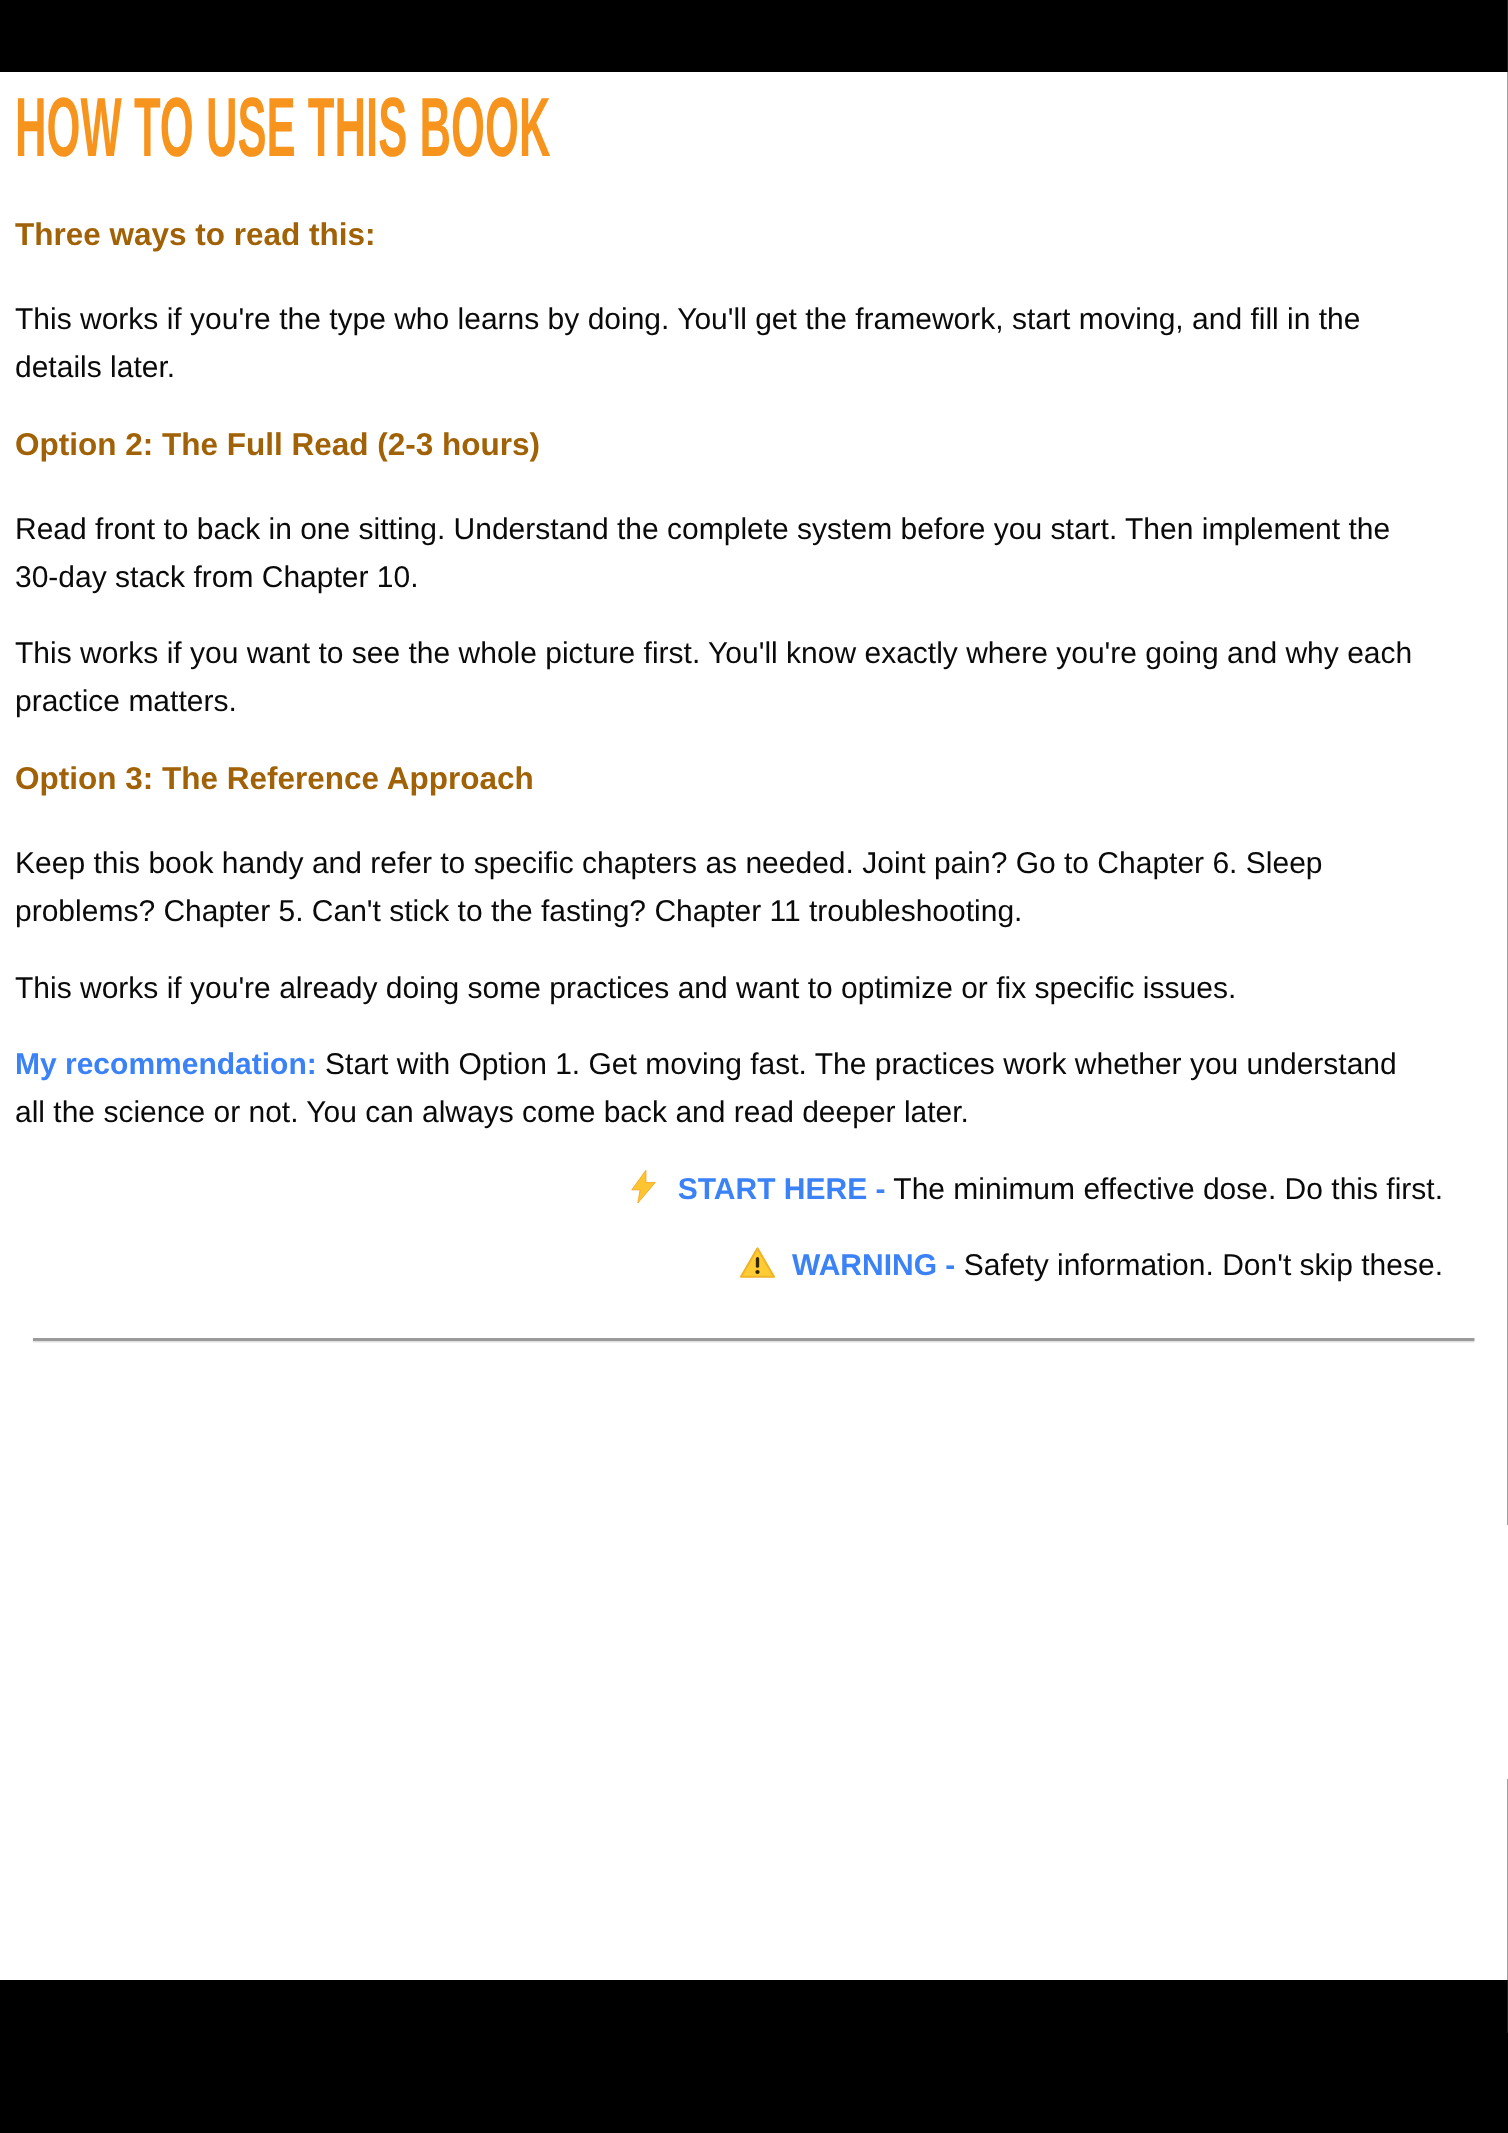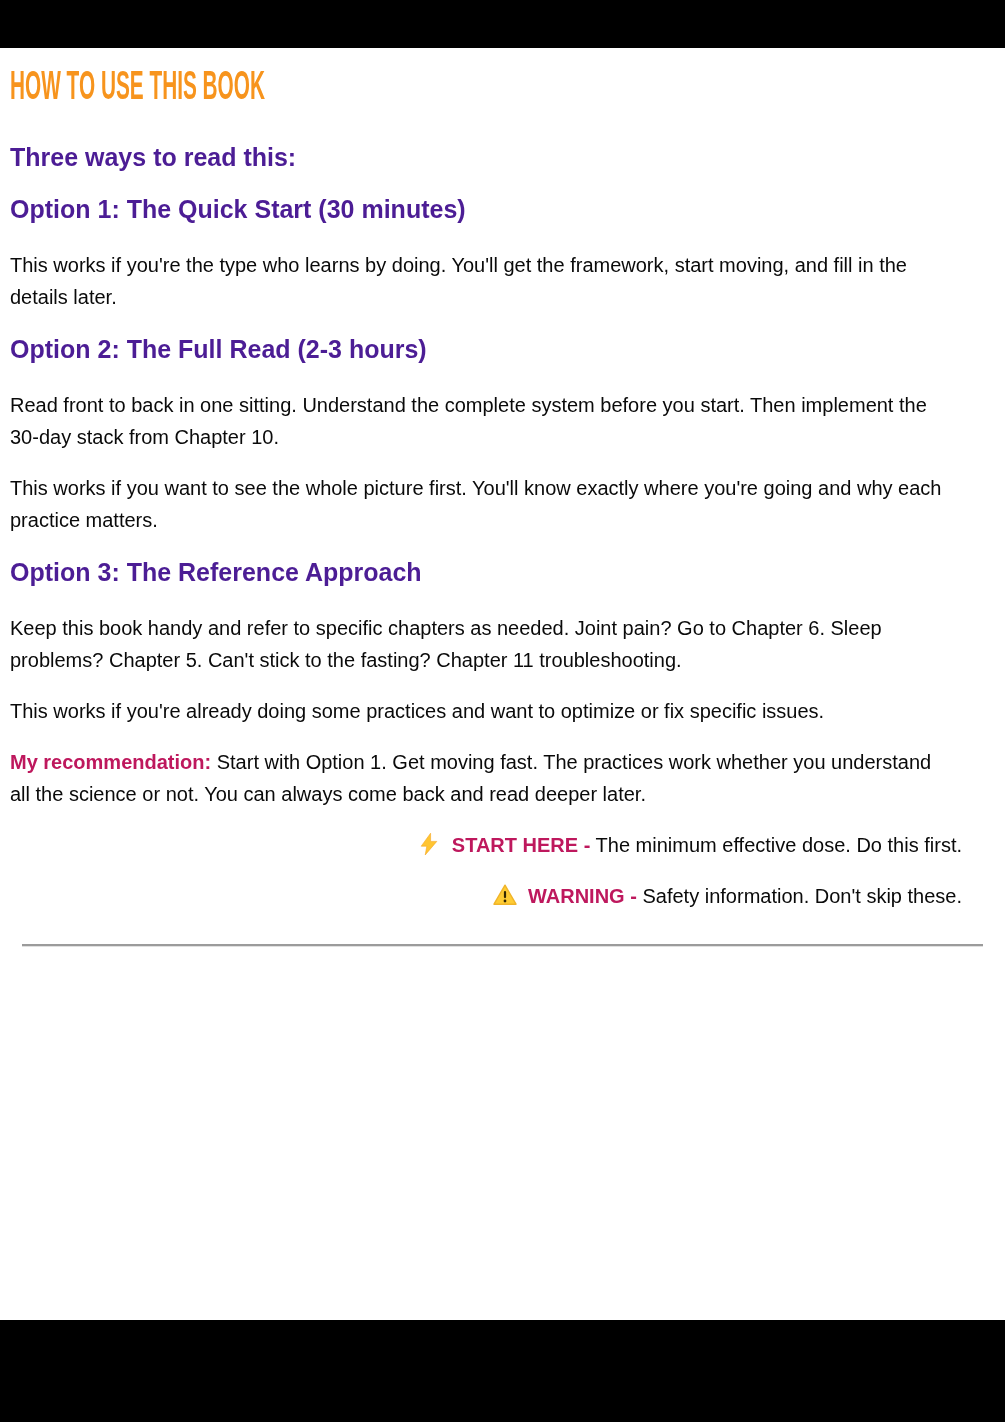--- a/index.html
+++ b/index.html
@@ -23,48 +23,48 @@
     height: 1272px;
     background: #ffffff;
     padding: 0 10px;
     color: #0a0a0a;
     overflow: hidden;
   }
 
   .doc-title {
     margin-top: 16px;
     margin-bottom: 39px;
-    font-size: 40px;
+    font-size: 56px;
     line-height: 42px;
     font-weight: 700;
     color: var(--title-color, #F7941D);
     white-space: nowrap;
   }
   .doc-title .squeeze {
     display: inline-block;
     transform: scaleX(0.52);
     transform-origin: left center;
     letter-spacing: 0px;
   }
 
   h3 {
-    font-size: 25px;
+    font-size: 21px;
     line-height: 24px;
     font-weight: 700;
-    color: #4c1d95;
+    color: #a16207;
     margin: 24px 0 28px 0;
   }
   p {
     font-size: 20px;
     line-height: 32px;
     margin: 0 0 19px 0;
     max-width: 937px;
     color: #0a0a0a;
   }
-  p b, p strong { font-weight: 700; color: #be185d; }
+  p b, p strong { font-weight: 700; color: #3b82f6; }
 
   .symbol-row { max-width: 952px; text-align: right; }
   .row-protocol { margin-top: 60px; padding-left: 14px; }
 
   .sym {
     display: inline-block;
     width: 24px;
     height: 24px;
     vertical-align: -4px;
     margin-right: 5px;
@@ -82,21 +82,20 @@
 <body>
 
 <div class="letterbox top"></div>
 
 <div class="page">
 
   <h1 class="doc-title"><span class="squeeze">HOW TO USE THIS BOOK</span></h1>
 
   <h3>Three ways to read this:</h3>
 
-  <h3>Option 1: The Quick Start (30 minutes)</h3>
   <p>This works if you're the type who learns by doing. You'll get the framework, start moving, and fill in the details later.</p>
 
   <h3>Option 2: The Full Read (2-3 hours)</h3>
   <p>Read front to back in one sitting. Understand the complete system before you start. Then implement the 30-day stack from Chapter 10.</p>
   <p>This works if you want to see the whole picture first. You'll know exactly where you're going and why each practice matters.</p>
 
   <h3>Option 3: The Reference Approach</h3>
   <p>Keep this book handy and refer to specific chapters as needed. Joint pain? Go to Chapter 6. Sleep problems? Chapter 5. Can't stick to the fasting? Chapter 11 troubleshooting.</p>
   <p>This works if you're already doing some practices and want to optimize or fix specific issues.</p>
 

